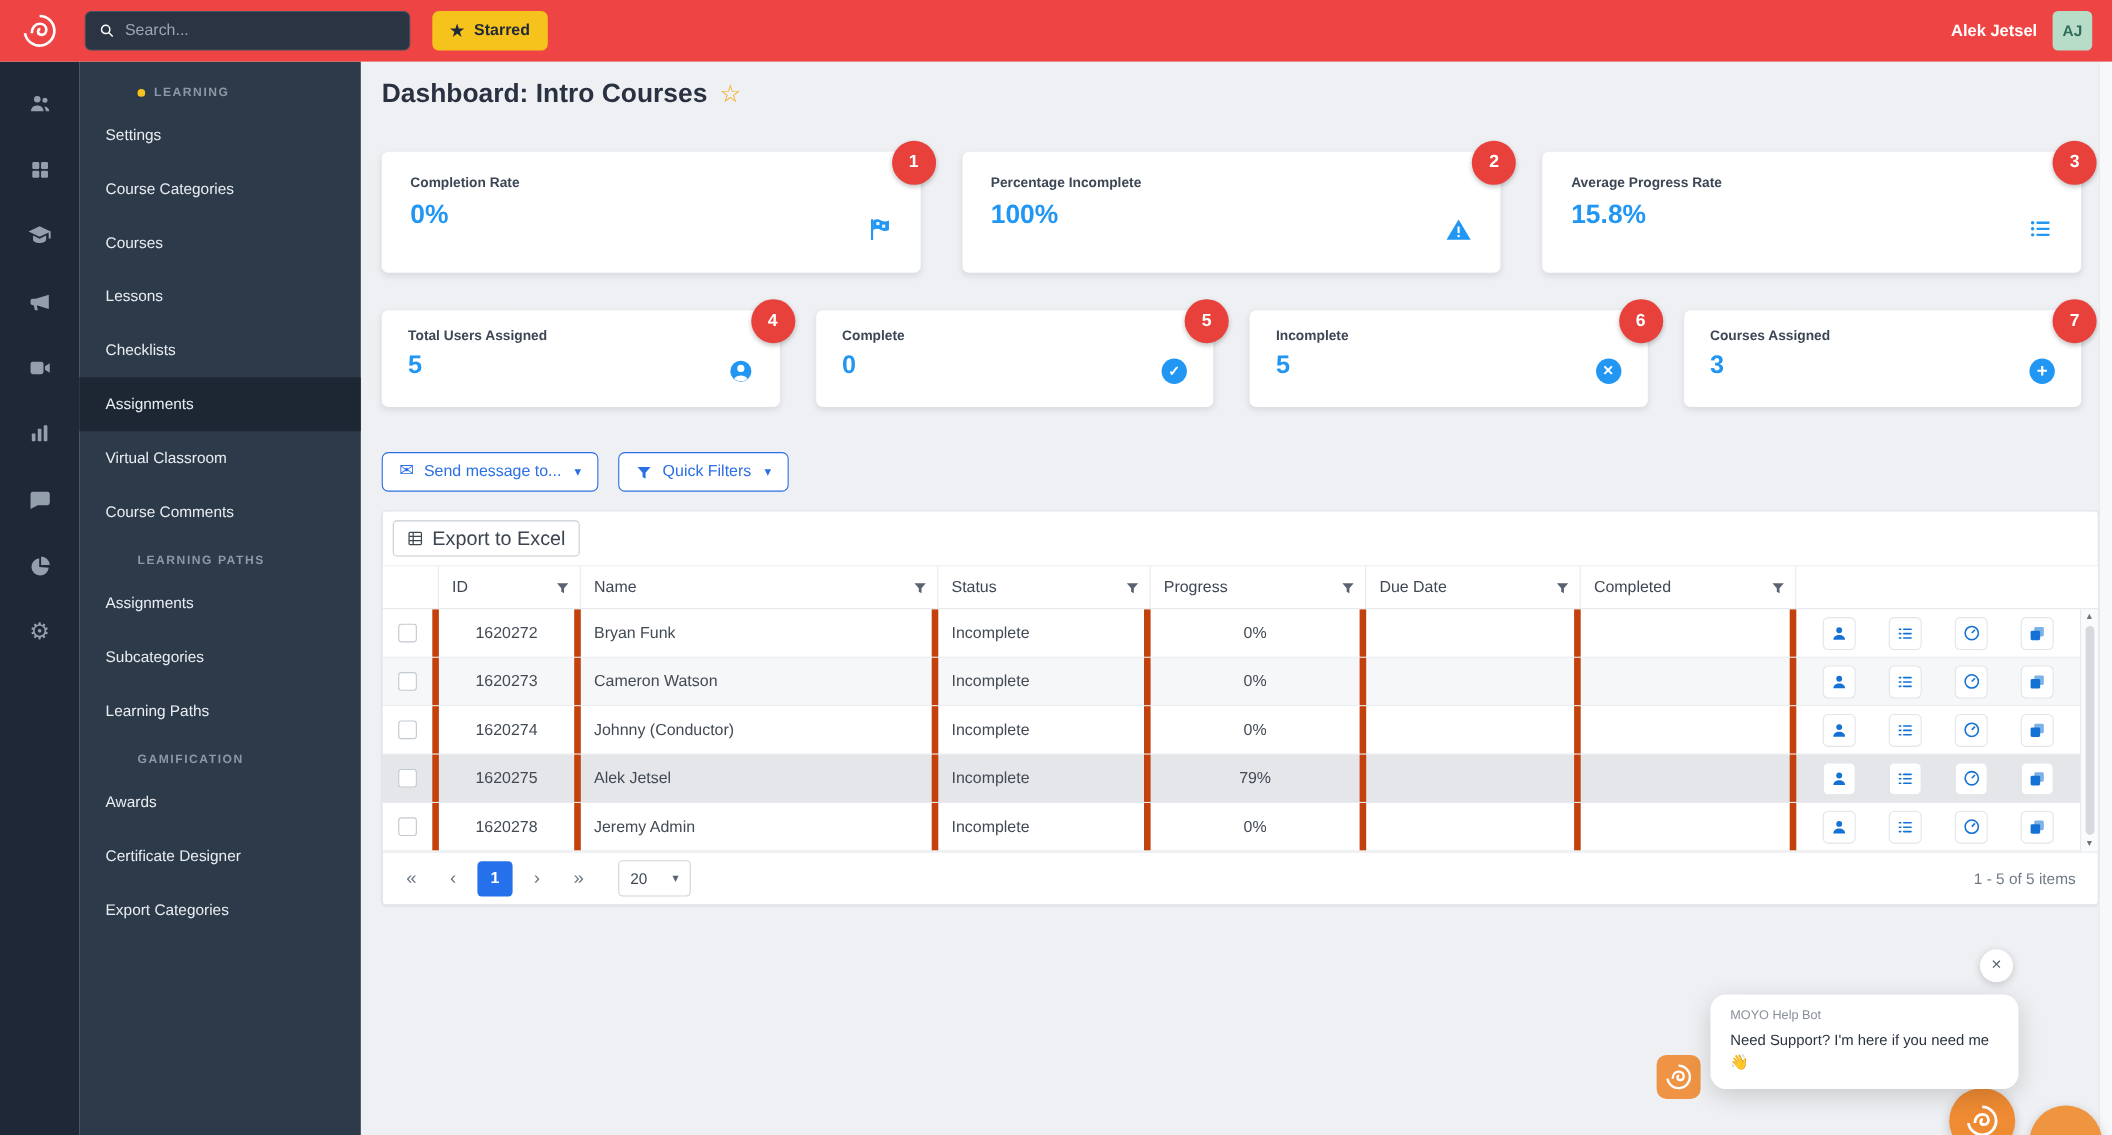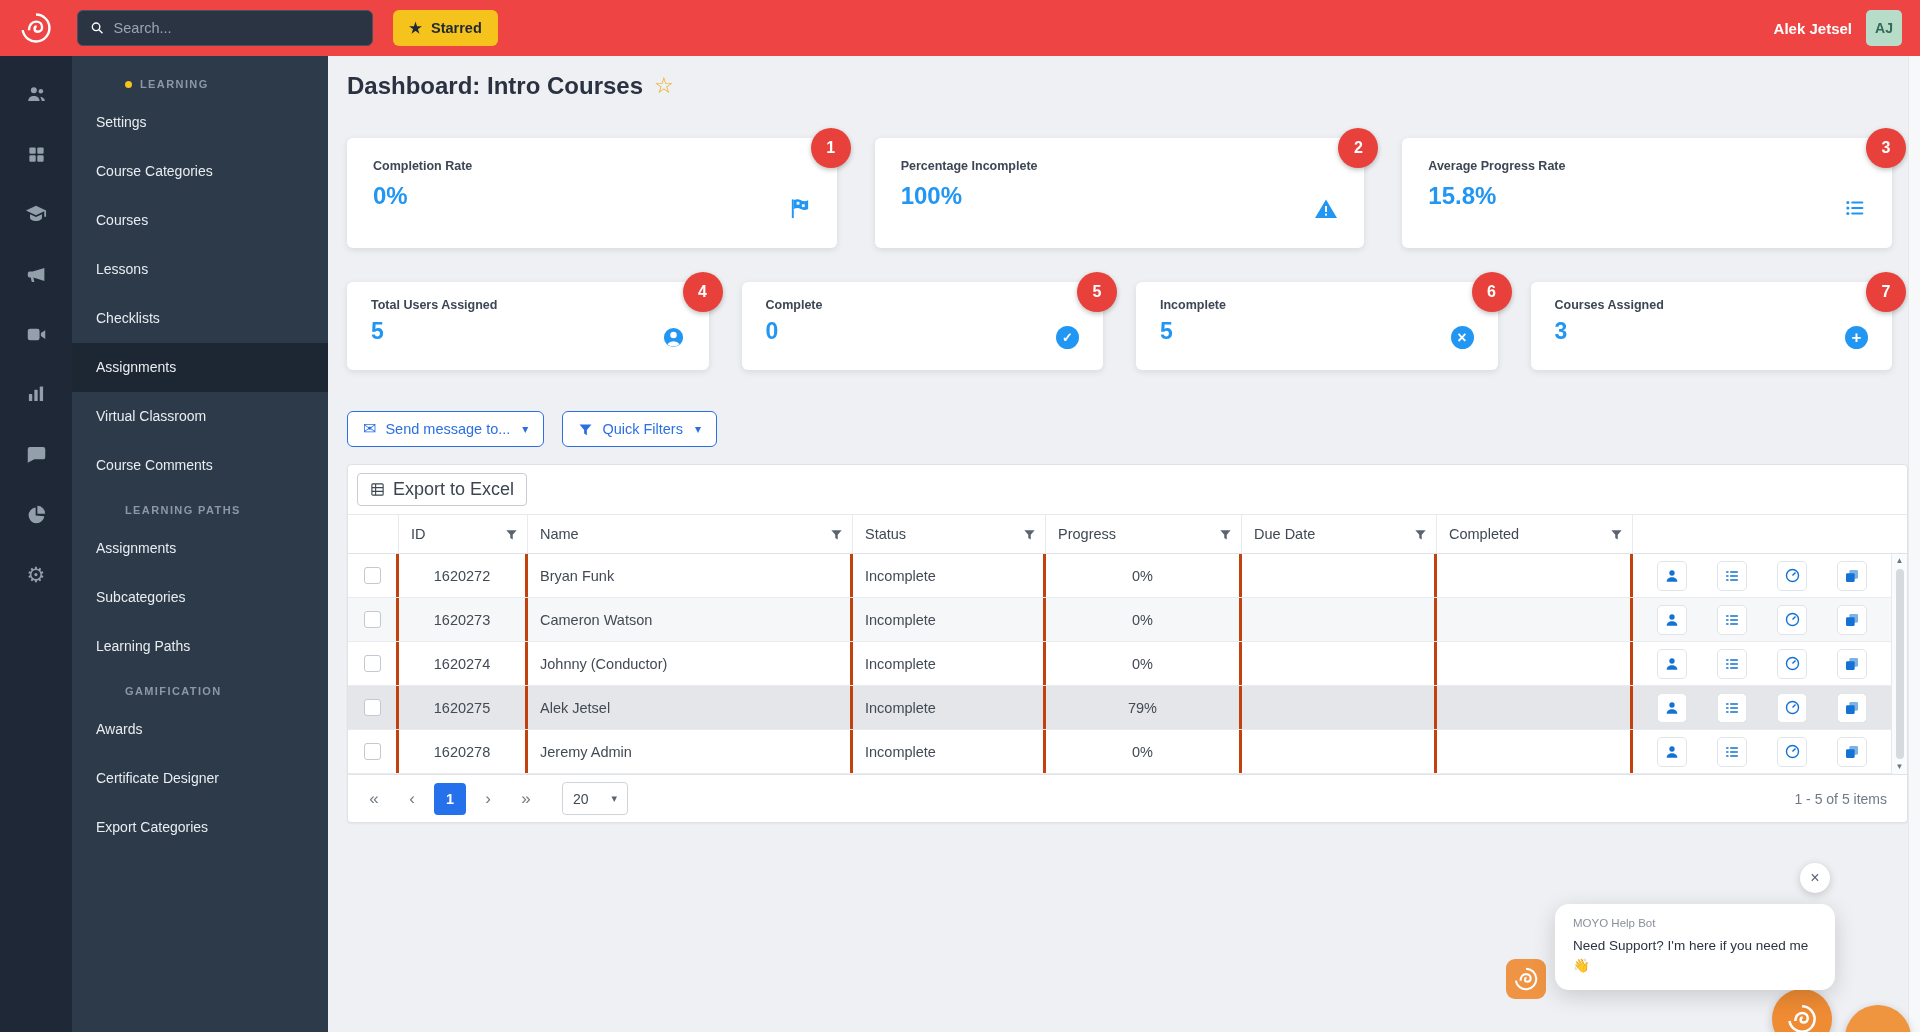--- a/index.html
+++ b/index.html
@@ -125,21 +125,21 @@
     font-size:14.5px; color:#3f4854; border-right:1px solid #e9ebee; cursor:pointer;
   }
   .hcell .funnel { position:absolute; right:9px; top:13px; cursor:pointer; }
   .grid-body { display:flex; }
   .grid-rows { flex:1; }
   .grid-row { display:flex; height:44px; border-bottom:1px solid #e9ebee; background:#fff; cursor:pointer; }
   .grid-row.striped  { background:#f6f7f8; }
   .grid-row.selected { background:#e4e6e9; }
   .cell {
     display:flex; align-items:center; padding:0 12px; font-size:14.5px; color:#424a54;
-    border-right:3px solid #c2410c; height:100%;
+    border-right:6px solid #c2410c; height:100%;
   }
   .c-check     { width:51px;  justify-content:center; }
   .c-id        { width:129px; justify-content:center; }
   .c-name      { width:325px; }
   .c-status    { width:193px; }
   .c-progress  { width:196px; justify-content:center; }
   .c-due       { width:195px; }
   .c-completed { width:196px; }
   .c-actions   { flex:1; justify-content:flex-end; gap:30px; padding-right:24px; border-right:none; }
   .c-scroll-head { width:16px; border-right:none; padding:0; }

